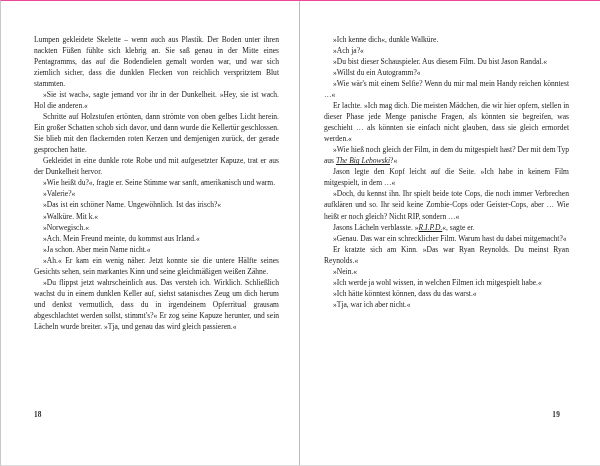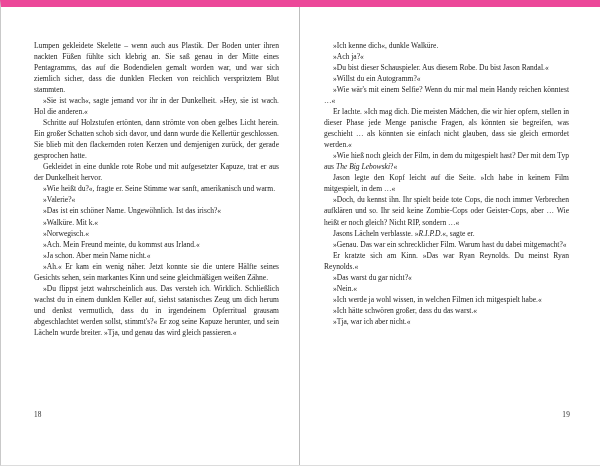--- a/index.html
+++ b/index.html
@@ -13,21 +13,21 @@
     overflow: hidden;
     font-family: "Liberation Serif", "DejaVu Serif", serif;
     color: #1a1a1a;
   }
   .spread {
     position: relative;
     width: 600px;
     height: 466px;
     box-sizing: border-box;
     background: #ffffff;
-    border-top: 7px solid #ec4899;
+    border-top: 1px solid #ec4899;
     border-left: 1px solid #c9c9c9;
     border-bottom: 1px solid #dcdcdc;
     display: flex;
   }
   .page {
     position: relative;
     box-sizing: border-box;
     height: 100%;
     background: #ffffff;
   }
@@ -59,35 +59,37 @@
   }
   p {
     margin: 0;
     text-indent: 0;
   }
   p.indent {
     text-indent: 9px;
   }
   .it {
     font-style: italic;
+    text-decoration: underline;
   }
   .folio {
     position: absolute;
     bottom: 46px;
     font-size: 7.3px;
     line-height: 9px;
     color: #2a2a2a;
     letter-spacing: 0.2px;
+    font-weight: bold;
   }
   .folio-left {
     left: 33px;
     text-align: left;
   }
   .folio-right {
-    right: 30px;
+    right: 40px;
     text-align: left;
   }
 </style>
 </head>
 <body>
 
 <div class="spread">
 
   <div class="page page-left">
     <div class="text-block" id="left-text">
@@ -105,32 +107,31 @@
         <p class="indent"><span>»Ah.« Er kam ein wenig näher. Jetzt konnte sie die untere Hälfte seines Gesichts sehen, sein markantes Kinn und seine gleichmäßigen weißen Zähne.</span></p>
         <p class="indent"><span>»Du flippst jetzt wahrscheinlich aus. Das versteh ich. Wirklich. Schließlich wachst du in einem dunklen Keller auf, siehst satanisches Zeug um dich herum und denkst vermutlich, dass du in irgendeinem Opferritual grausam abgeschlachtet werden sollst, stimmt's?« Er zog seine Kapuze herunter, und sein Lächeln wurde breiter. »Tja, und genau das wird gleich passieren.«</span></p>
       </div>
     <div class="folio folio-left">18</div>
   </div>
 
   <div class="page page-right">
     <div class="text-block" id="right-text">
         <p class="indent"><span>»Ich kenne dich«, dunkle Walküre.</span></p>
         <p class="indent"><span>»Ach ja?«</span></p>
-        <p class="indent"><span>»Du bist dieser Schauspieler. Aus diesem Robe. Du bist Jason Randal.«</span></p>
+        <p class="indent"><span>»Du bist dieser Schauspieler. Aus diesem Film. Du bist Jason Randal.«</span></p>
         <p class="indent"><span>»Willst du ein Autogramm?«</span></p>
         <p class="indent"><span>»Wie wär's mit einem Selfie? Wenn du mir mal mein Handy reichen könntest …«</span></p>
         <p class="indent"><span>Er lachte. »Ich mag dich. Die meisten Mädchen, die wir hier opfern, stellen in dieser Phase jede Menge panische Fragen, als könnten sie begreifen, was geschieht … als könnten sie einfach nicht glauben, dass sie gleich ermordet werden.«</span></p>
         <p class="indent"><span>»Wie hieß noch gleich der Film, in dem du mitgespielt hast? Der mit dem Typ aus </span><span class="it">The Big Lebowski</span><span>?«</span></p>
         <p class="indent"><span>Jason legte den Kopf leicht auf die Seite. »Ich habe in keinem Film mitgespielt, in dem …«</span></p>
         <p class="indent"><span>»Doch, du kennst ihn. Ihr spielt beide tote Cops, die noch immer Verbrechen aufklären und so. Ihr seid keine Zombie-Cops oder Geister-Cops, aber … Wie heißt er noch gleich? Nicht RIP, sondern …«</span></p>
         <p class="indent"><span>Jasons Lächeln verblasste. »</span><span class="it">R.I.P.D.</span><span>«, sagte er.</span></p>
         <p class="indent"><span>»Genau. Das war ein schrecklicher Film. Warum hast du dabei mitgemacht?«</span></p>
         <p class="indent"><span>Er kratzte sich am Kinn. »Das war Ryan Reynolds. Du meinst Ryan Reynolds.«</span></p>
-        <p class="indent"><span>»Das warst du gar nicht?«</span></p>
         <p class="indent"><span>»Nein.«</span></p>
         <p class="indent"><span>»Ich werde ja wohl wissen, in welchen Filmen ich mitgespielt habe.«</span></p>
-        <p class="indent"><span>»Ich hätte schwören großer, dass du das warst.«</span></p>
+        <p class="indent"><span>»Ich hätte könntest können, dass du das warst.«</span></p>
         <p class="indent"><span>»Tja, war ich aber nicht.«</span></p>
       </div>
     <div class="folio folio-right">19</div>
   </div>
 
 </div>
 
 </body></html>

